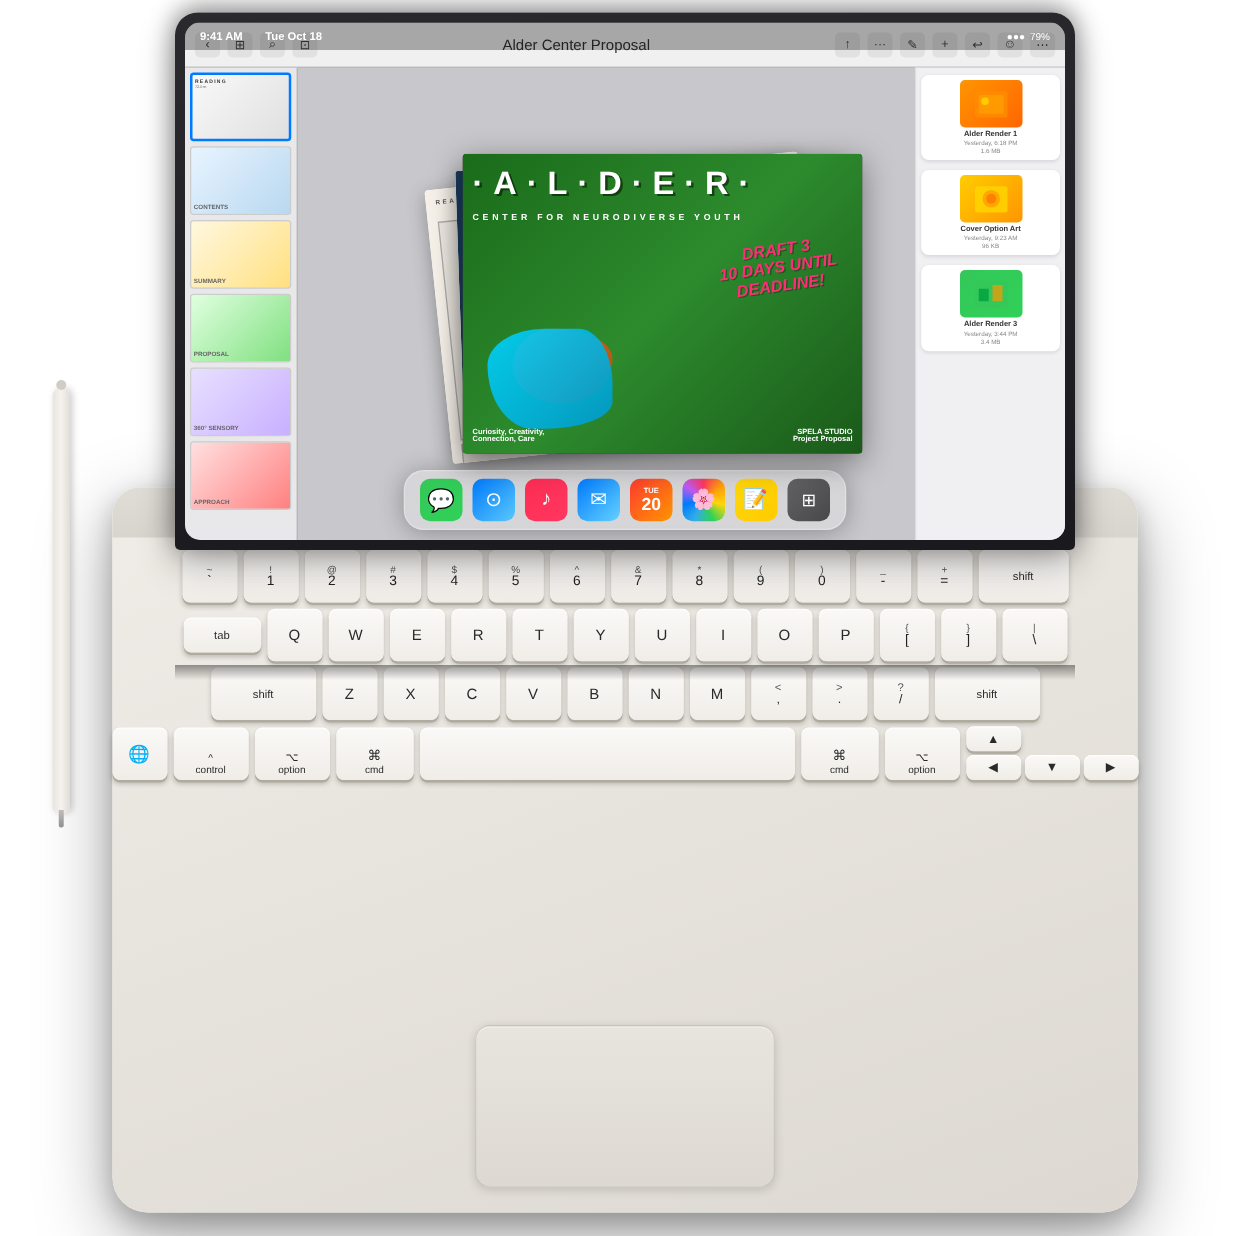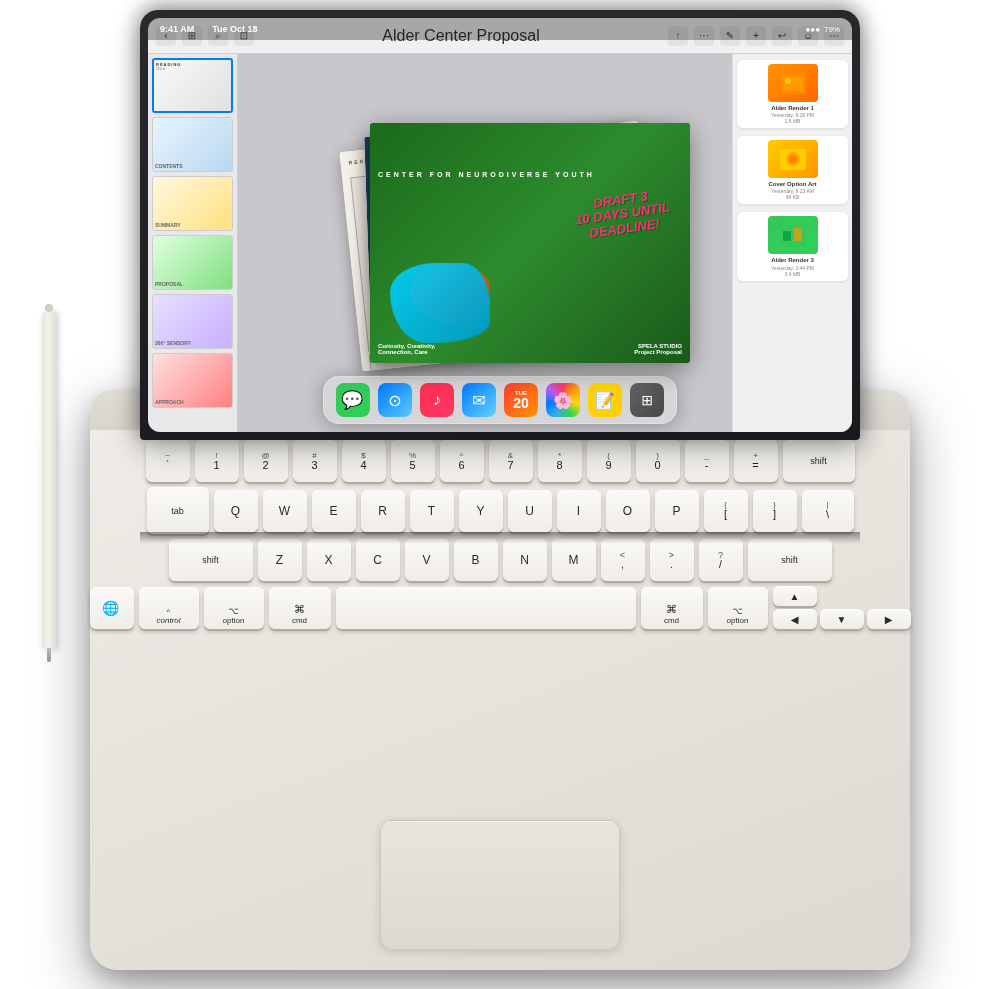--- a/index.html
+++ b/index.html
@@ -120,21 +120,21 @@
       background: rgba(0,0,0,0.06);
       display: flex;
       align-items: center;
       justify-content: center;
       font-size: 10px;
       color: #444;
     }
     .toolbar-title {
       flex: 1;
       text-align: center;
-      font-size: 16px;
+      font-size: 12px;
       color: #333;
       font-weight: 500;
     }
 
     
     .slides-panel {
       position: absolute;
       top: 36px;
       left: 0;
       width: 90px;
@@ -410,21 +410,21 @@
     }
 
     
     .key-std {
       width: 44px;
       height: 42px;
       font-size: 10px;
     }
 
     
-    .key-tab { width: 62px; height: 47px; font-size: 9px; }
+    .key-tab { width: 62px; height: 28px; font-size: 9px; }
     .key-caps { width: 72px; height: 42px; font-size: 9px; }
     .key-shift-l { width: 84px; height: 42px; font-size: 9px; }
     .key-shift-r { width: 84px; height: 42px; font-size: 9px; }
     .key-delete { width: 72px; height: 42px; font-size: 9px; }
     .key-return { width: 82px; height: 42px; font-size: 9px; }
     .key-space { width: 300px; height: 42px; }
     .key-cmd { width: 62px; height: 42px; font-size: 9px; }
     .key-opt { width: 60px; height: 42px; font-size: 9px; }
     .key-ctrl { width: 60px; height: 42px; font-size: 9px; }
     .key-globe { width: 44px; height: 42px; font-size: 16px; }
@@ -696,20 +696,23 @@
                 <div style="margin-top:3px;background:rgba(255,150,0,0.3);height:25px;border-radius:2px;display:flex;align-items:center;justify-content:center;">
                   <div style="font-size:5px;color:#fff;font-weight:700;">PROPOSAL</div>
                 </div>
               </div>
             </div>
 
             <div class="slide-stack-front">
               <div class="main-slide">
                 <div class="slide-bg-green"></div>
 
+                <div class="slide-title-alder">
+                  <span>·A·L·D·E·R·</span>
+                </div>
 
                 <div class="slide-subtitle">CENTER FOR NEURODIVERSE YOUTH</div>
 
                 <div class="slide-blob"></div>
                 <div class="slide-blob2"></div>
 
                 <div class="slide-draft-text">
                   DRAFT 3<br>10 DAYS UNTIL<br>DEADLINE!
                 </div>
 
@@ -910,21 +913,21 @@
             <span class="char-top" style="font-size:9px;">?</span>
               <span class="char-bottom" style="font-size:10px;">/</span>
           </div>
           <div class="key key-shift-r" style="font-size:9px;">shift</div>
         </div>
 
         <div class="key-row">
           <div class="key key-globe" style="font-size:14px;">🌐</div>
           <div class="key key-ctrl" style="display:flex;flex-direction:column;align-items:center;justify-content:flex-end;padding-bottom:4px;">
             <span style="font-size:8px;">^</span>
-            <span style="font-size:8px;font-style:italic;">control</span>
+            <span style="font-size:8px;">control</span>
           </div>
           <div class="key key-opt" style="display:flex;flex-direction:column;align-items:center;justify-content:flex-end;padding-bottom:4px;">
             <span style="font-size:9px;">⌥</span>
             <span style="font-size:8px;">option</span>
           </div>
           <div class="key key-cmd" style="display:flex;flex-direction:column;align-items:center;justify-content:flex-end;padding-bottom:4px;">
             <span style="font-size:11px;">⌘</span>
             <span style="font-size:8px;">cmd</span>
           </div>
           <div class="key key-space"></div>

